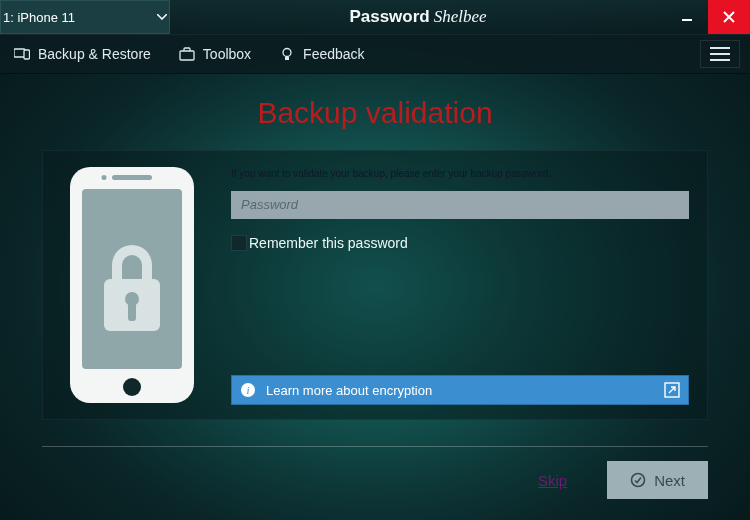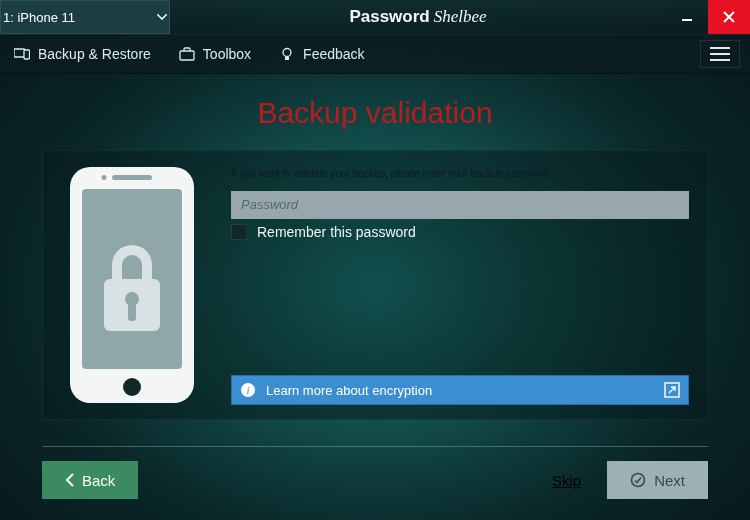--- a/index.html
+++ b/index.html
@@ -93,22 +93,22 @@
     height: 28px;
     padding: 0 10px;
     background: #97a7ad;
     border: none;
     font-size: 13px;
     color: #44575c;
     font-style: italic;
   }
   .pw-input::placeholder { color: #556b70; font-style: italic; }
   .remember {
-    display: flex; align-items: flex-start; gap: 10px;
-    margin-top: 5px;
+    display: flex; align-items: flex-start; gap: 2px;
+    margin-top: 16px;
     font-size: 14px;
     color: #eef7f8;
   }
   .cbx {
     width: 16px; height: 16px;
     background: #10282a;
     border: 1px solid #1c4044;
   }
 
   .learn-banner {
@@ -144,25 +144,25 @@
     font-size: 15px;
     cursor: pointer;
     border: 1px solid transparent;
   }
   .btn-back {
     background: #3c8a5f;
     color: #fff;
   }
   .spacer { flex: 1; }
   .skip {
-    color: #000000;
+    color: #701a75;
     text-decoration: underline;
     font-size: 15px;
     cursor: pointer;
-    margin-right: 8px;
+    margin-right: 22px;
   }
   .btn-next {
     background: #9db0b5;
     color: #3a4a4e;
     text-align: right;
   }
 
   svg { display: block; }
 </style>
 </head>
@@ -276,28 +276,20 @@
             <path d="M5 11 L11 5 M7 5 H11 V9" fill="none" stroke="#fff" stroke-width="1.4"></path>
           </svg>
       </span>
     </div>
   </div>
 </div>
 
 <div class="footer-sep"></div>
 
 <div class="footer">
-  <div class="btn btn-back">
-    <span>
-      <svg width="9" height="14" viewBox="0 0 9 14">
-          <path d="M8 1 L2 7 L8 13" fill="none" stroke="#fff" stroke-width="2"></path>
-        </svg>
-    </span>
-    <span>Back</span>
-  </div>
   <div class="spacer"></div>
   <span class="skip">Skip</span>
   <div class="btn btn-next">
     <span>
       <svg width="16" height="16" viewBox="0 0 16 16">
           <circle cx="8" cy="8" r="6.5" fill="none" stroke="#3a4a4e" stroke-width="1.6"></circle>
           <path d="M5 8.5 L7 10.5 L11 5.5" fill="none" stroke="#3a4a4e" stroke-width="1.6"></path>
         </svg>
     </span>
     <span>Next</span>

